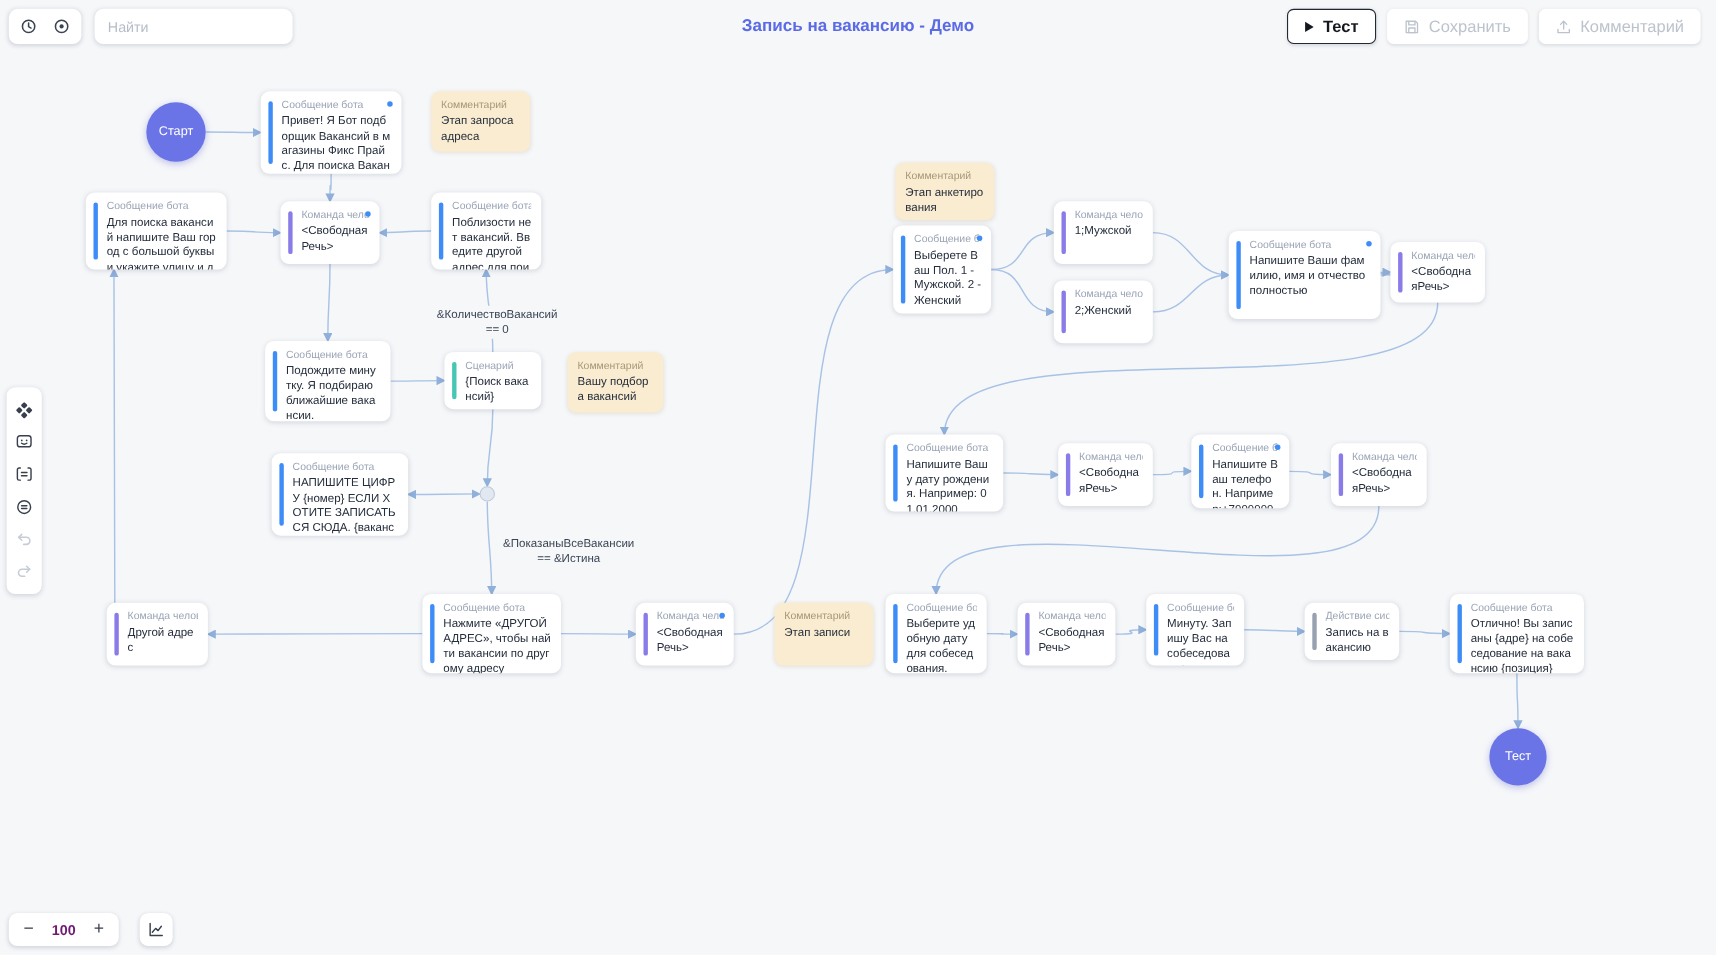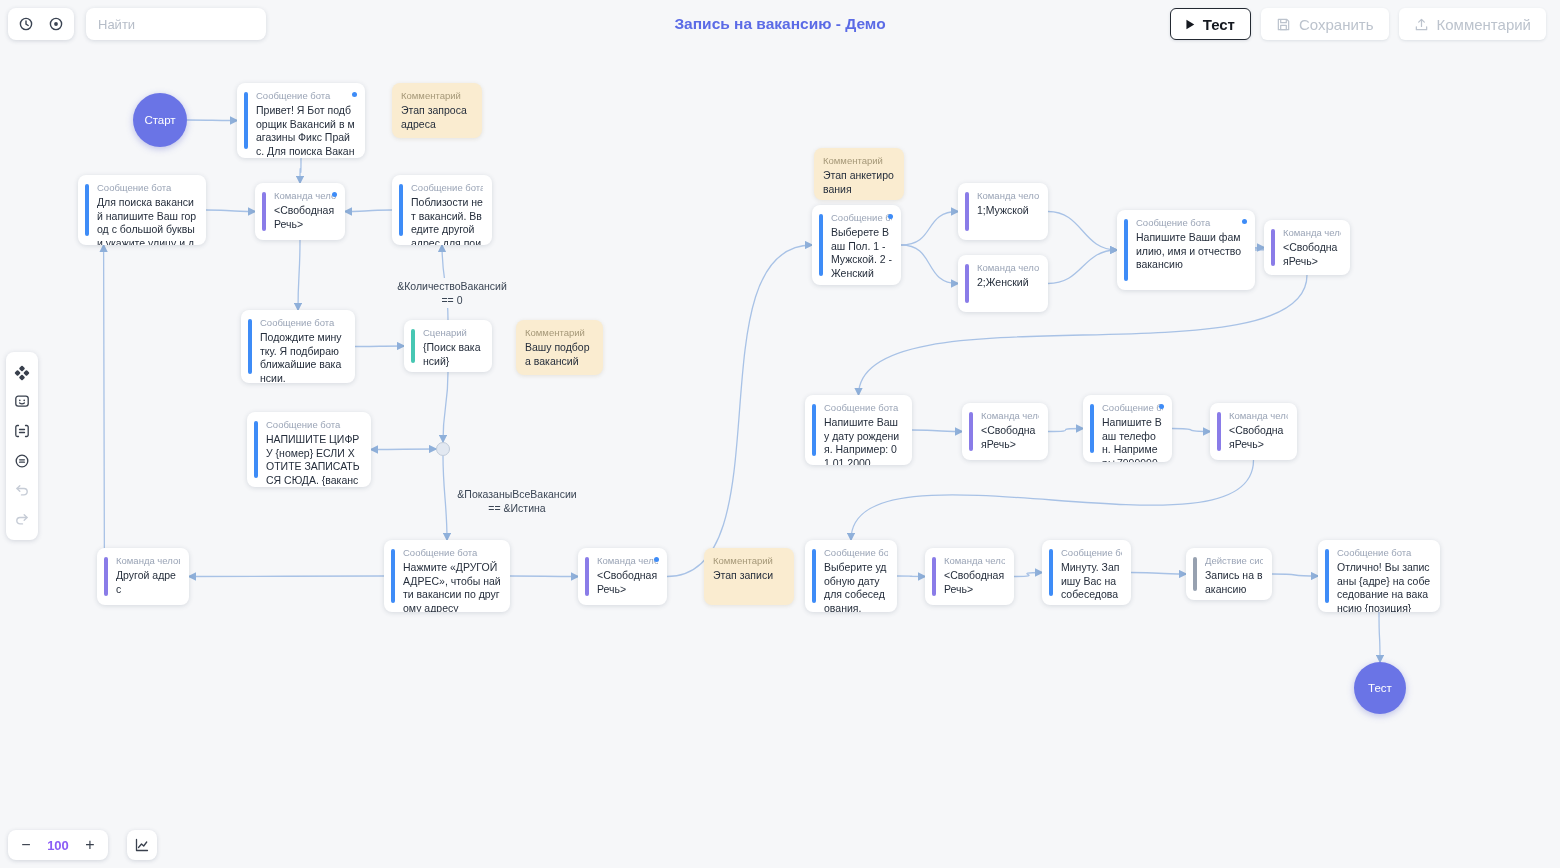--- a/index.html
+++ b/index.html
@@ -40,21 +40,21 @@
 
   
   .toolbar { position:absolute; left:6px; top:352px; width:32px; height:188px; background:#fff; border-radius:8px; box-shadow:0 1px 5px rgba(45,62,90,.18); display:flex; flex-direction:column; align-items:center; justify-content:space-around; padding:6px 0; z-index:20; }
   .toolbar .tool { width:22px; height:22px; border:none; background:transparent; color:#39404d; display:flex; align-items:center; justify-content:center; cursor:pointer; }
   .toolbar .tool svg { width:16px; height:16px; }
   .toolbar .tool.muted { color:#c6ccd6; }
 
   
   .zoombar { position:absolute; left:8px; bottom:8px; height:30px; background:#fff; border-radius:8px; box-shadow:0 1px 4px rgba(45,62,90,.18); display:flex; align-items:center; padding:0 4px; z-index:20; }
   .zoombar button { width:28px; height:28px; border:none; background:transparent; font-size:16px; color:#39404d; cursor:pointer; }
-  .zoom-val { font-size:13px; font-weight:600; color:#8b5cf6; width:36px; text-align:center; }
+  .zoom-val { font-size:13px; font-weight:600; color:#701a75; width:36px; text-align:center; }
   .chartbtn { position:absolute; left:127px; bottom:8px; width:30px; height:30px; background:#fff; border:none; border-radius:8px; box-shadow:0 1px 4px rgba(45,62,90,.18); color:#39404d; display:flex; align-items:center; justify-content:center; cursor:pointer; z-index:20; }
   .chartbtn svg { width:16px; height:16px; }
 </style>
 </head>
 <body>
 
 <div class="canvas" id="canvas">
   <svg id="edges" width="1560" height="868">
     <defs>
       <marker id="arrowhead" viewBox="0 0 10 10" refX="8.5" refY="5" markerWidth="6.5" markerHeight="6.5" orient="auto-start-reverse">
@@ -174,21 +174,21 @@
       <div class="body">1;Мужской</div>
     </div>
     <div class="card node" style="left: 958px; top: 255px; width: 90px; height: 57px;">
       <div class="bar" style="background: rgb(138, 124, 232);"></div>
       <div class="hdr">Команда человека</div>
       <div class="body">2;Женский</div>
     </div>
     <div class="card node" style="left: 1117px; top: 210px; width: 138px; height: 80px;">
       <div class="bar" style="background: rgb(62, 140, 247);"></div>
       <div class="hdr">Сообщение бота</div>
-      <div class="body">Напишите Ваши фамилию, имя и отчество вакансию</div>
+      <div class="body">Напишите Ваши фамилию, имя и отчество полностью</div>
       <div class="dot"></div>
     </div>
     <div class="card node" style="left: 1264px; top: 220px; width: 86px; height: 55px;">
       <div class="bar" style="background: rgb(138, 124, 232);"></div>
       <div class="hdr">Команда человека</div>
       <div class="body">&lt;СвободнаяРечь&gt;</div>
     </div>
     <div class="card node" style="left: 805px; top: 395px; width: 107px; height: 70px;">
       <div class="bar" style="background: rgb(62, 140, 247);"></div>
       <div class="hdr">Сообщение бота</div>

